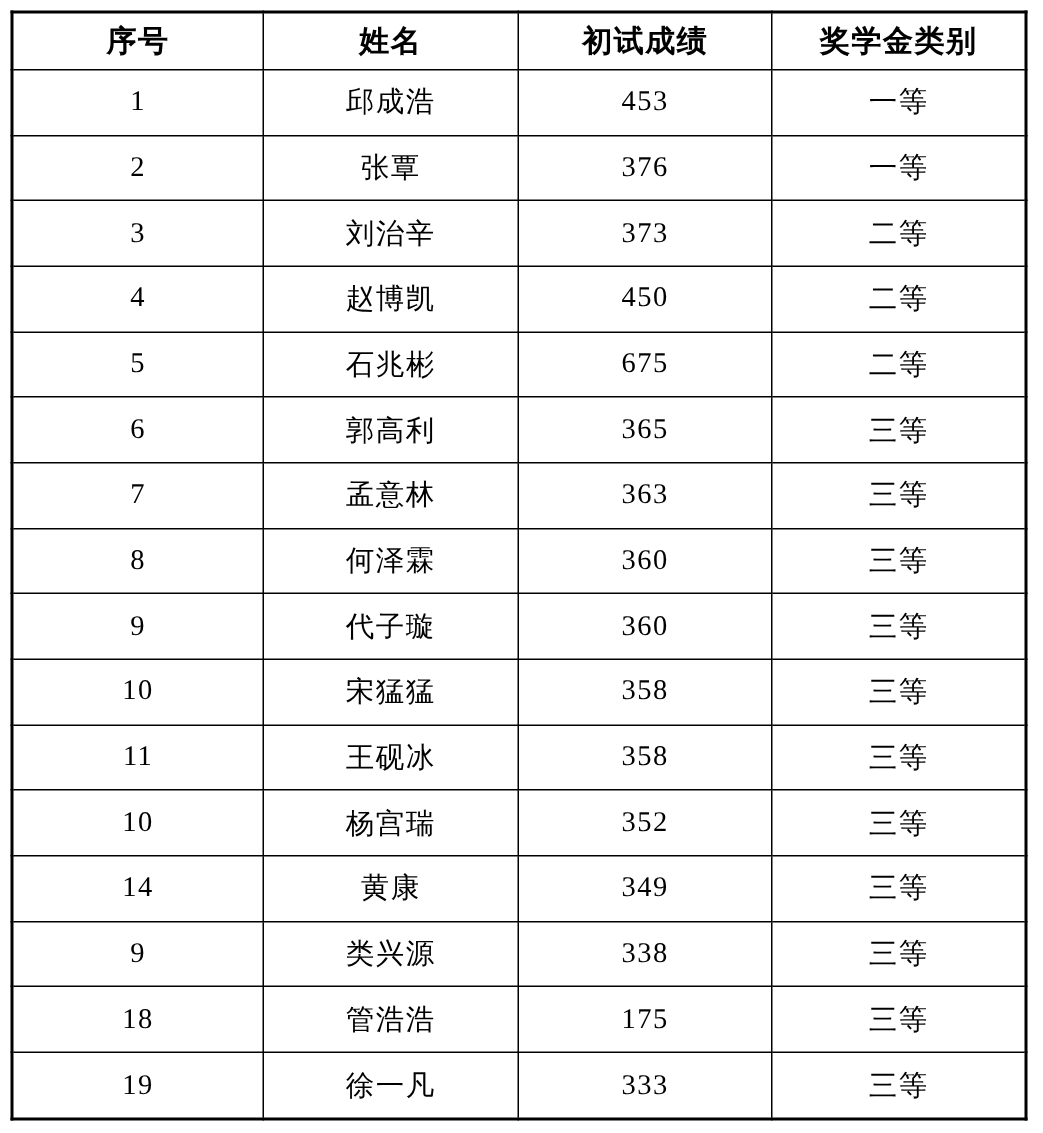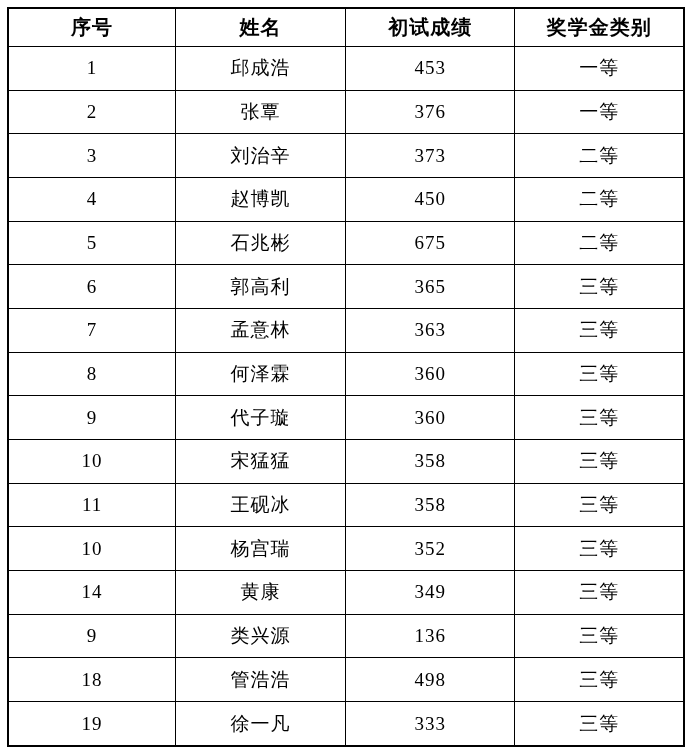--- a/index.html
+++ b/index.html
@@ -146,27 +146,27 @@
       </tr>
       <tr>
         <td>14</td>
         <td>黄康</td>
         <td>349</td>
         <td>三等</td>
       </tr>
       <tr>
         <td>9</td>
         <td>类兴源</td>
-        <td>136</td>
+        <td>338</td>
         <td>三等</td>
       </tr>
       <tr>
         <td>18</td>
         <td>管浩浩</td>
-        <td>498</td>
+        <td>175</td>
         <td>三等</td>
       </tr>
       <tr>
         <td>19</td>
         <td>徐一凡</td>
         <td>333</td>
         <td>三等</td>
       </tr>
     </tbody>
 </table>

